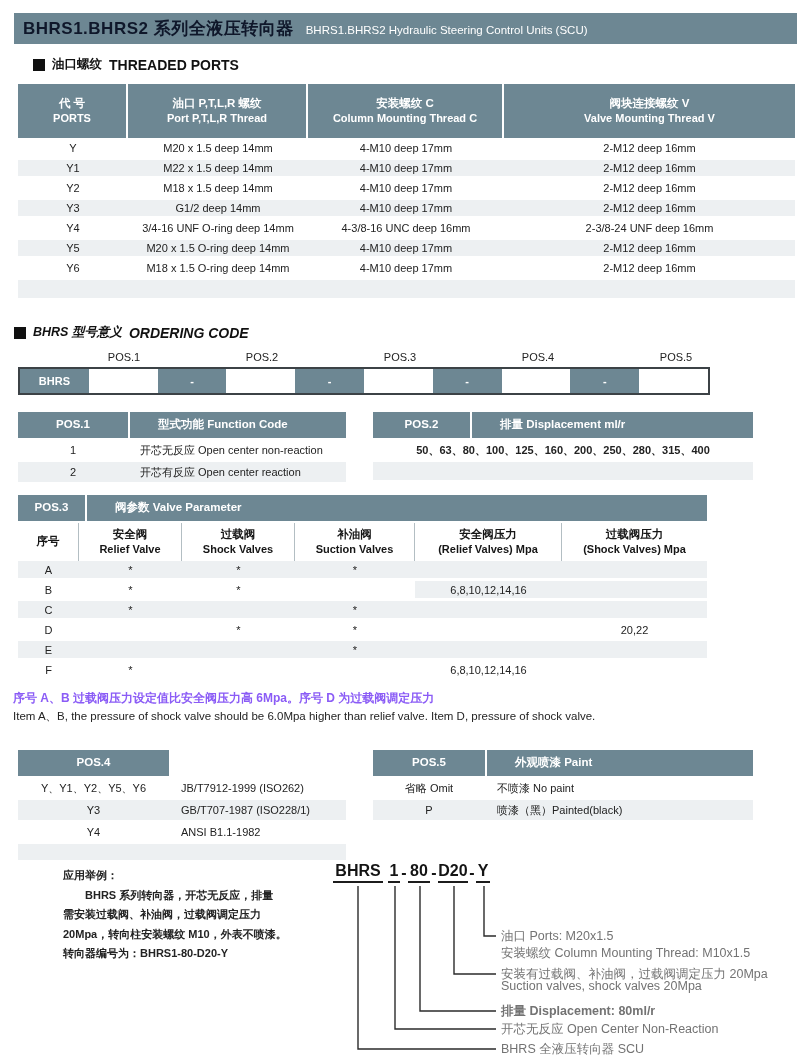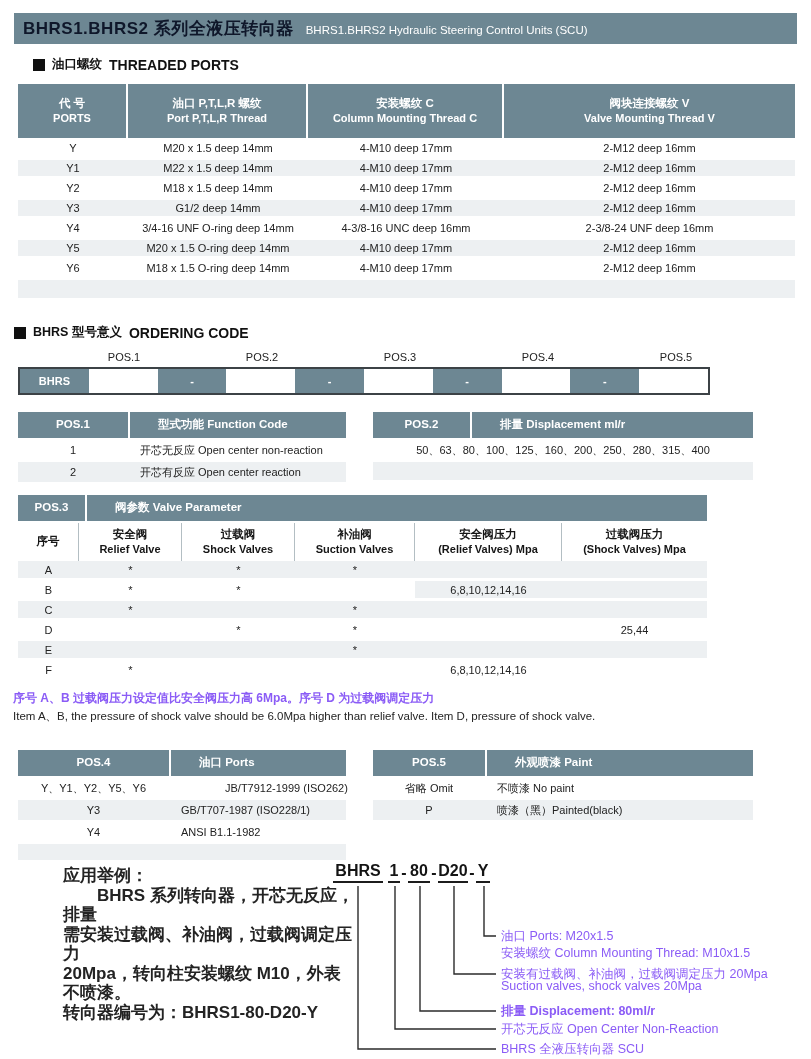--- a/index.html
+++ b/index.html
@@ -58,31 +58,31 @@
   .p3-col:last-child{border-right:none;}
   .p3-col .cn{font-size:11.5px;font-weight:bold;color:#161616;}
   .p3-col .en{font-size:11px;font-weight:bold;color:#161616;}
   .p3-row{display:grid;grid-template-columns:61px 103px 113px 120px 147px 145px;height:17px;margin-bottom:3px;}
   .p3-row .cell{font-size:11px;}
 
   .note-cn{position:absolute;left:13px;top:690px;font-size:12px;font-weight:bold;color:#8b5cf6;}
   .note-en{position:absolute;left:13px;top:709px;font-size:11.5px;color:#242424;}
 
   
-  .example-text{position:absolute;left:63px;top:866px;width:292px;font-size:17px;
+  .example-text{position:absolute;left:63px;top:866px;width:292px;font-size:11px;
     font-weight:600;color:#232323;line-height:19.5px;}
   .example-text .indent{text-indent:2em;}
   .diagram{position:absolute;left:333px;top:861px;width:478px;height:198px;}
   .code-line{position:absolute;left:0;top:0;display:flex;align-items:flex-end;height:22px;}
   .cseg{font-size:16px;font-weight:bold;text-align:center;border-bottom:2px solid #1c1c1c;
     padding-bottom:1px;white-space:nowrap;color:#141414;}
   .cdash{font-size:16px;font-weight:bold;text-align:center;color:#141414;padding-bottom:1px;}
   .cgap{width:5px;}
   .dlines{position:absolute;left:0;top:0;}
-  .dlabel{position:absolute;left:168px;font-size:12.5px;font-weight:500;color:#8b5cf6;white-space:nowrap;}
+  .dlabel{position:absolute;left:168px;font-size:12.5px;font-weight:500;color:#737373;white-space:nowrap;}
 </style>
 </head>
 <body>
 
 <div id="page">
 
   <div class="header-bar">
     <span class="header-cn">BHRS1.BHRS2 系列全液压转向器</span>
     <span class="header-en">BHRS1.BHRS2 Hydraulic Steering Control Units (SCU)</span>
   </div>
@@ -151,21 +151,21 @@
     </div>
     <div class="t1-row">
       <div class="cell">Y6</div>
       <div class="cell">M18 x 1.5 O-ring deep 14mm</div>
       <div class="cell">4-M10 deep 17mm</div>
       <div class="cell">2-M12 deep 16mm</div>
     </div>
     <div class="t1-empty row-light"></div>
   </div>
 
-  <div class="sec-head" style="left:14px;top:324px;">
+  <div class="sec-head" style="left:14px;top:324px;font-style:italic;">
     <div class="sq"></div>
     <span class="sec-cn">BHRS 型号意义</span>
     <span class="sec-en">ORDERING CODE</span>
   </div>
 
   <div class="pos-labels">
     <span class="pos-label" style="left:72px;">POS.1</span>
     <span class="pos-label" style="left:210px;">POS.2</span>
     <span class="pos-label" style="left:348px;">POS.3</span>
     <span class="pos-label" style="left:486px;">POS.4</span>
@@ -200,21 +200,21 @@
       <div class="cell left">开芯有反应 Open center reaction</div>
     </div>
   </div>
 
   <div class="ptable" style="left:373px;top:412px;width:380px;">
     <div class="phead" style="grid-template-columns:97px 281px;">
       <div class="hcell slate">POS.2</div>
       <div class="hcell slate left">排量 Displacement ml/r</div>
     </div>
     <div style="height:2px;"></div>
-    <div class="prow" style="grid-template-columns:380px;">
+    <div class="prow" style="grid-template-columns:380px;font-weight:bold;">
       <div class="cell">50、63、80、100、125、160、200、250、280、315、400</div>
     </div>
     <div class="prow row-light" style="grid-template-columns:380px;height:18px;"></div>
   </div>
 
   <div class="p3">
     <div class="phead" style="grid-template-columns:67px 620px;">
       <div class="hcell slate">POS.3</div>
       <div class="hcell slate left">阀参数 Valve Parameter</div>
     </div>
@@ -266,21 +266,21 @@
       <div class="cell row-light">*</div>
       <div class="cell row-light"></div>
       <div class="cell row-light"></div>
     </div>
     <div class="p3-row">
       <div class="cell">D</div>
       <div class="cell"></div>
       <div class="cell">*</div>
       <div class="cell">*</div>
       <div class="cell"></div>
-      <div class="cell">25,44</div>
+      <div class="cell">20,22</div>
     </div>
     <div class="p3-row">
       <div class="cell row-light">E</div>
       <div class="cell row-light"></div>
       <div class="cell row-light"></div>
       <div class="cell row-light">*</div>
       <div class="cell row-light"></div>
       <div class="cell row-light"></div>
     </div>
     <div class="p3-row">
@@ -292,24 +292,23 @@
       <div class="cell"></div>
     </div>
   </div>
 
   <div class="note-cn">序号 A、B 过载阀压力设定值比安全阀压力高 6Mpa。序号 D 为过载阀调定压力</div>
   <div class="note-en">Item A、B, the pressure of shock valve should be 6.0Mpa higher than relief valve.  Item D, pressure of shock valve.</div>
 
   <div class="ptable" style="left:18px;top:750px;width:328px;">
     <div class="phead" style="grid-template-columns:151px 175px;">
       <div class="hcell slate">POS.4</div>
-      <div class="hcell slate left">油口 Ports</div>
-    </div>
-    <div style="height:2px;"></div>
-    <div class="prow" style="grid-template-columns:151px 177px;gap:44px;">
+    </div>
+    <div style="height:2px;"></div>
+    <div class="prow" style="grid-template-columns:151px 177px;">
       <div class="cell">Y、Y1、Y2、Y5、Y6</div>
       <div class="cell left">JB/T7912-1999 (ISO262)</div>
     </div>
     <div class="prow row-light" style="grid-template-columns:151px 177px;">
       <div class="cell">Y3</div>
       <div class="cell left">GB/T707-1987 (ISO228/1)</div>
     </div>
     <div class="prow" style="grid-template-columns:151px 177px;">
       <div class="cell">Y4</div>
       <div class="cell left">ANSI B1.1-1982</div>

